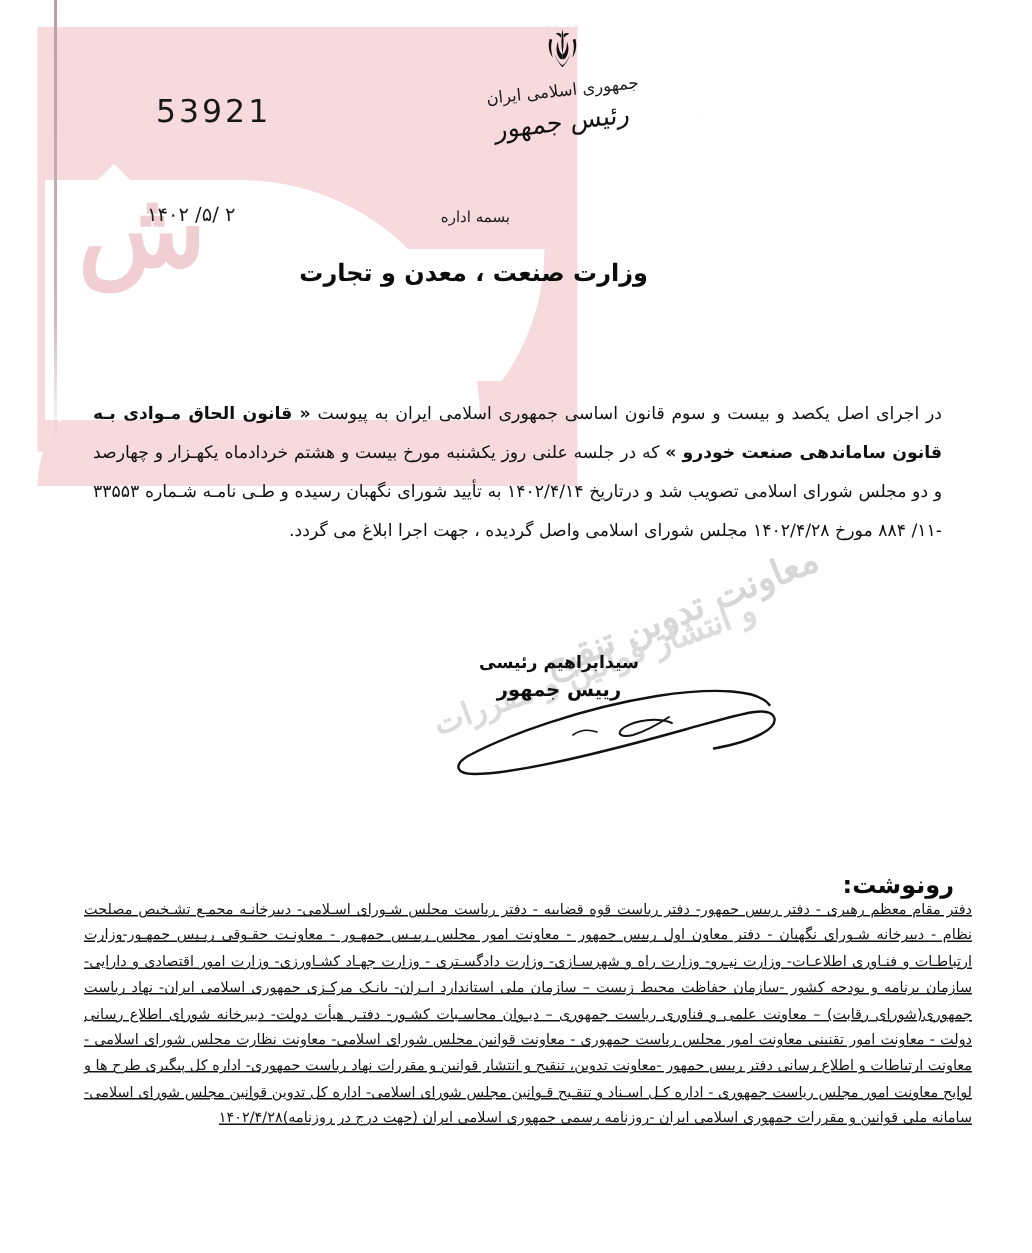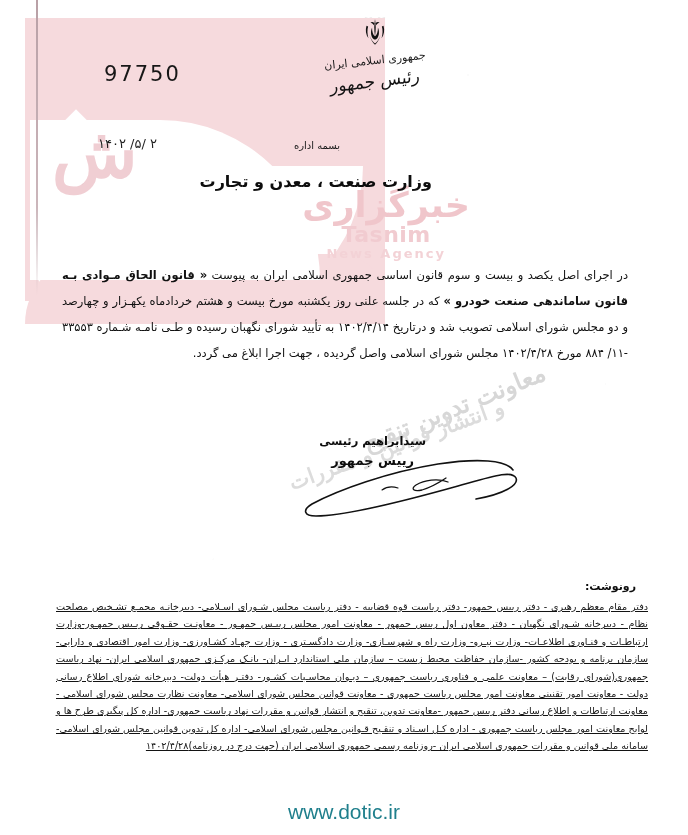--- a/index.html
+++ b/index.html
@@ -220,21 +220,21 @@
     width: 230px;
     height: 70px;
     z-index: 4;
   }
 
   
   .cc-label {
     position: absolute;
     right: 52px;
     top: 580px;
-    font-size: 11px;
+    font-size: 16px;
     font-weight: bold;
     color: #0d0d0d;
     z-index: 5;
   }
   .cc-body {
     position: absolute;
     right: 40px;
     left: 56px;
     top: 598px;
     z-index: 5;
@@ -367,30 +367,25 @@
         <path d="M36 20 C40 22 44 24 46 28 L48 22 C45 18 40 17 36 20 Z"></path>
         <path d="M64 20 C60 22 56 24 54 28 L52 22 C55 18 60 17 64 20 Z"></path>
       </g>
       <path d="M18 6 Q30 0 42 6 Q38 3 30 3 Q22 3 18 6 Z" fill="#111111"></path>
       <path d="M58 6 Q70 0 82 6 Q78 3 70 3 Q62 3 58 6 Z" fill="#111111"></path>
     </svg>
     <div class="country-script">جمهوری اسلامی ایران</div>
     <div class="office-script">رئیس جمهور</div>
   </div>
 
-  <div class="reg-number">97750</div>
+  <div class="reg-number">53921</div>
   <div class="reg-date">۱۴۰۲ /۵/ ۲</div>
 
   <div class="basmala">بسمه اداره</div>
 
-  <div class="wm-tasnim">
-    <div class="wm-fa">خبرگزاری</div>
-    <div class="wm-en">Tasnim</div>
-    <div class="wm-en2">News Agency</div>
-  </div>
 
   <div class="addressees">
     <div class="addressee">وزارت صنعت ، معدن و تجارت</div>
   </div>
 
   <div class="body-text">
     <span>در اجرای اصل یکصد و بیست و سوم قانون اساسی جمهوری اسلامی ایران به پیوست </span><b>« قانون الحاق مـوادی بـه قانون ساماندهی صنعت خودرو »</b><span> که در جلسه علنی روز یکشنبه مورخ  بیست و هشتم خردادماه یکهـزار و چهارصد و دو مجلس شورای اسلامی تصویب شد و درتاریخ ۱۴۰۲/۴/۱۴ به تأیید شورای نگهبان رسیده و طـی نامـه شـماره ۳۳۵۵۳ -۱۱/ ۸۸۴ مورخ ۱۴۰۲/۴/۲۸ مجلس شورای اسلامی واصل گردیده ، جهت اجرا ابلاغ می گردد.</span>
   </div>
 
   <div class="wm-diagonal">معاونت تدوین تنقیح</div>
@@ -402,16 +397,15 @@
   </div>
   <svg class="signature-mark" viewBox="0 0 230 70" aria-hidden="true">
     <path d="M215 18 C208 8 180 6 140 12 C90 20 40 38 14 52 C4 58 6 64 18 64 C46 64 110 48 160 34 C196 24 214 18 218 26 C221 33 206 42 178 47" fill="none" stroke="#111111" stroke-width="1.6" stroke-linecap="round"></path>
     <path d="M150 30 C140 26 126 28 118 33 C112 37 116 40 124 38 C134 35 142 30 148 26" fill="none" stroke="#111111" stroke-width="1.3" stroke-linecap="round"></path>
     <path d="M100 36 C94 34 88 35 84 38" fill="none" stroke="#111111" stroke-width="1.1" stroke-linecap="round"></path>
   </svg>
 
   <div class="cc-label">رونوشت:</div>
   <div class="cc-body">دفتر مقام معظم رهبری  - دفتر رییس جمهور- دفتر ریاست قوه قضاییه - دفتر ریاست مجلس شـورای اسـلامی- دبیرخانـه مجمـع تشـخیص مصلحت نظام - دبیرخانه شـورای نگهبان - دفتر معاون اول رییس جمهور - معاونت امور مجلس رییـس جمهـور - معاونـت حقـوقی ریـیس جمهـور-وزارت ارتباطـات و فنـاوری اطلاعـات- وزارت نیـرو- وزارت راه و شهرسـازی- وزارت دادگسـتری - وزارت جهـاد کشـاورزی- وزارت امور اقتصادی و دارایی- سازمان برنامه و بودجه کشور -سازمان حفاظت محیط زیست – سازمان ملی استاندارد ایـران- بانـک مرکـزی جمهوری اسلامی ایران- نهاد ریاست جمهوری(شورای رقابت) – معاونت علمی و فناوری ریاست جمهوری – دیـوان محاسـبات کشـور- دفتـر هیأت دولت- دبیرخانه شورای اطلاع رسانی دولت - معاونت امور تقنینی معاونت امور مجلس ریاست جمهوری - معاونت قوانین مجلس شورای اسلامی- معاونت نظارت مجلس شورای اسلامی - معاونت ارتباطات و اطلاع رسانی دفتر رییس جمهور -معاونت تدوین، تنقیح و انتشار قوانین و مقررات نهاد ریاست جمهوری- اداره کل پیگیری طرح ها و لوایح معاونت امور مجلس ریاست جمهوری - اداره کـل اسـناد و تنقـیح قـوانین مجلس شورای اسلامی- اداره کل تدوین قوانین مجلس شورای اسلامی- سامانه ملی قوانین و مقررات جمهوری اسلامی ایران -روزنامه رسمی جمهوری اسلامی ایران (جهت درج در روزنامه)۱۴۰۲/۴/۲۸</div>
 
-  <div class="footer-url">www.dotic.ir</div>
 
   <div class="scan-noise"></div>
 </div>
 
 </body></html>

